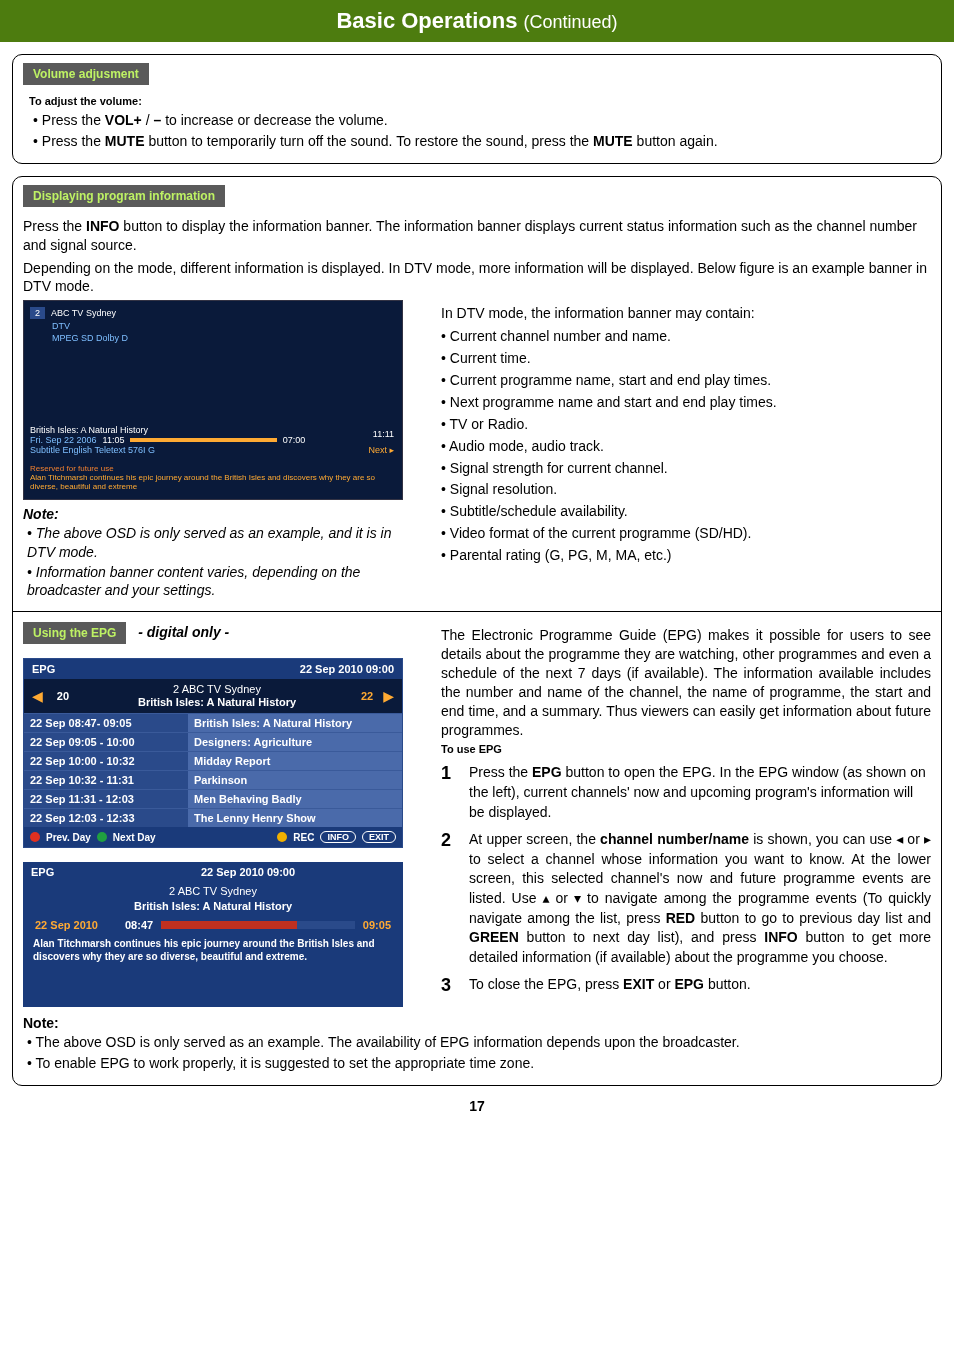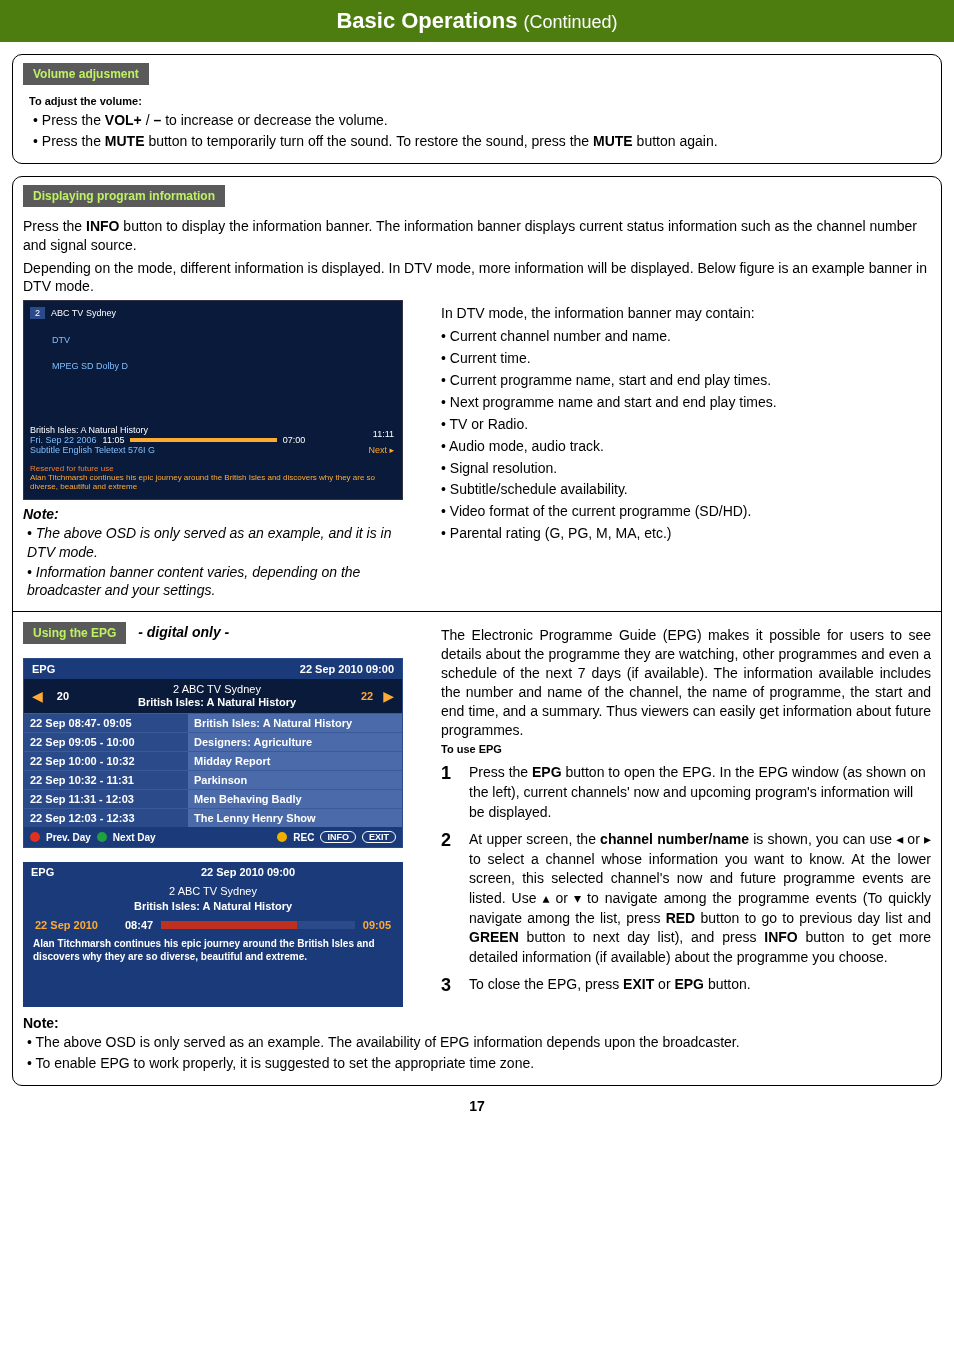--- a/index.html
+++ b/index.html
@@ -55,21 +55,21 @@
     width: 380px; height: 200px;
     background: linear-gradient(#0a1a3a, #0a1a3a);
     border: 1px solid #334;
     position: relative;
     color: #fff;
     font-size: 9px;
     padding: 6px;
   }
   .osd-row1 { color: #fff; }
   .osd-ch { background:#2a4a8a; display:inline-block; padding:1px 5px; margin-right:4px;}
-  .osd-tag1 { color:#7fbfff; display:block; margin-top:16px;padding-left:22px;}
+  .osd-tag1 { color:#7fbfff; display:block; margin-top:2px;padding-left:22px;}
   .osd-mid { position:absolute; bottom:44px; left:6px; right:6px;}
   .osd-prog { color:#fff; }
   .osd-bar { height:4px; background:#fa3; width:40%; margin:2px 0;}
   .osd-desc { color:#fa3; font-size:8px; line-height:1.1; position:absolute; bottom:8px; left:6px; right:6px;}
   .osd-time { position:absolute; right:8px; bottom:60px; color:#fff;}
   .osd-next { color:#fa3; position:absolute; right:8px; bottom:44px;}
   .bullets2 { list-style:none; padding-left:0; }
   .bullets2 li::before { content:"•  "; }
   .bullets2 li { margin:3px 0; line-height:1.35;}
   .digital-only { font-style: italic; font-weight: bold; margin-left: 8px; }
@@ -207,20 +207,21 @@
     </div>
     <div class="col-r">
       <p class="para">In DTV mode, the information banner may contain:</p>
       <ul class="bullets2">
         <li>Current channel number and name.</li>
         <li>Current time.</li>
         <li>Current programme name, start and end play times.</li>
         <li>Next programme name and start and end play times.</li>
         <li>TV or Radio.</li>
         <li>Audio mode, audio track.</li>
+        <li>Signal strength for current channel.</li>
         <li>Signal resolution.</li>
         <li>Subtitle/schedule availability.</li>
         <li>Video format of the current programme (SD/HD).</li>
         <li>Parental rating (G, PG, M, MA, etc.)</li>
       </ul>
     </div>
   </div>
 
   <hr style="margin:10px -10px; border:none; border-top:1px solid #000;">
 

